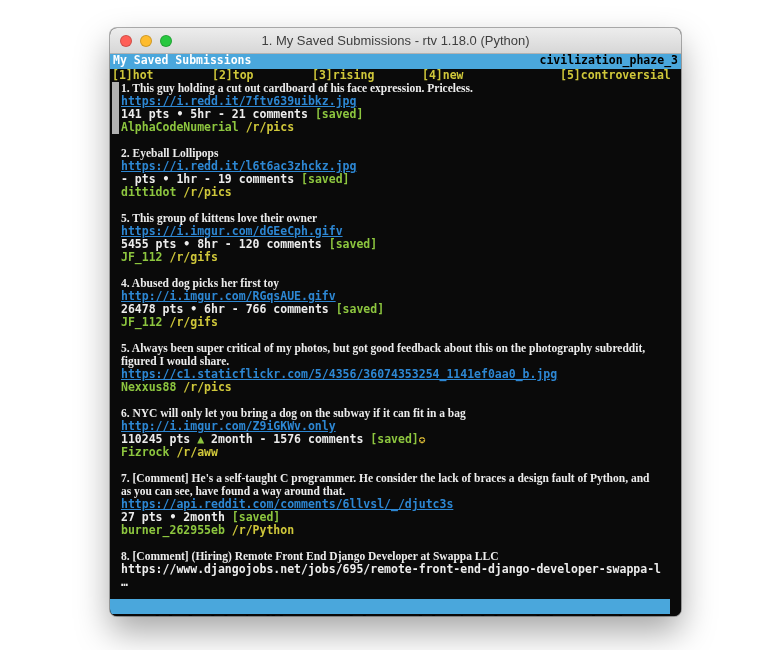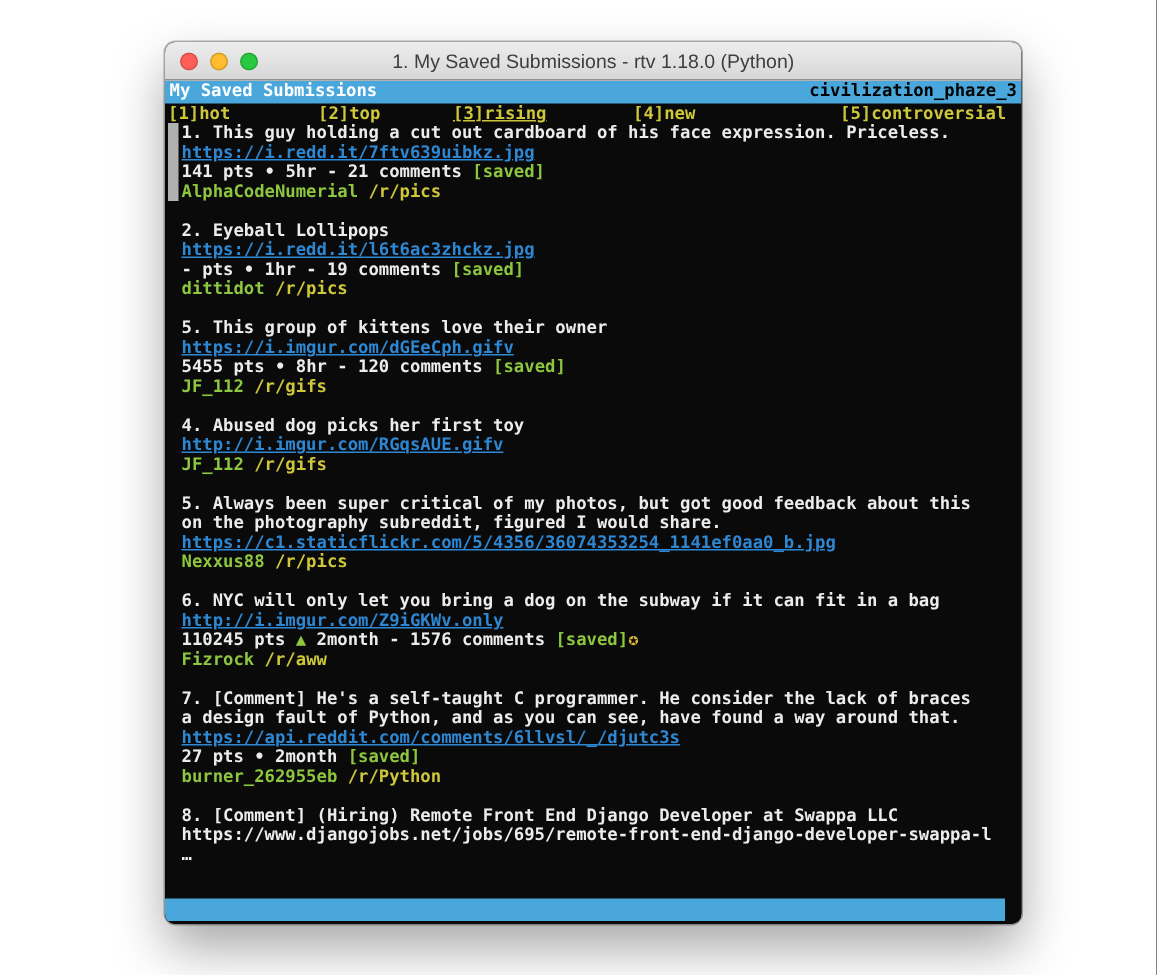--- a/index.html
+++ b/index.html
@@ -24,27 +24,27 @@
   .tl.green{background:#28c840;}
   .terminal{height:562px;background:var(--bg);padding:0 2px 2px 2px;position:relative;
             font-size:11.5px;font-weight:bold;line-height:13px;color:var(--white);}
   .statusbar{background:var(--cyan);color:#000;height:15px;margin:0 -2px;padding:0 3px;
              display:flex;justify-content:space-between;white-space:pre;}
   .statusbar .lefttxt{color:#ffffff;}
   .tabs{position:relative;height:13px;color:var(--yellow);white-space:pre;}
   .tab{position:absolute;top:0;}
   .tab:nth-child(1){left:0;}
   .tab:nth-child(2){left:100px;}
-  .tab:nth-child(3){left:190px;text-decoration:underline;}
+  .tab:nth-child(3){left:200px;}
   .tab:nth-child(4){left:310px;}
   .tab:nth-child(5){left:448px;}
   .submission{position:relative;padding-left:9px;margin-bottom:13px;width:545px;}
   .cursor-bar{display:none;position:absolute;left:0;top:0;bottom:0;width:7px;background:var(--gray);}
   .submission.selected .cursor-bar{display:block;}
-  .line.title{color:var(--white);}
+  .line.title{color:var(--white);font-family:Liberation Serif, serif;}
   .line.url{color:var(--blue);text-decoration:underline;}
   .line.extra{color:var(--white);white-space:pre;}
   .line.ellipsis{color:var(--white);}
   .line.stats{color:var(--white);white-space:pre;}
   .stats .vote.voted{color:var(--green);}
   .stats .saved{color:var(--green);margin-top:24px;}
   .stats .gilded{color:var(--gold);}
   .byline{white-space:pre;}
   .byline .author{color:var(--green);}
   .byline .subreddit{color:var(--yellow);}
@@ -98,20 +98,21 @@
 
     <div class="line stats"><span class="pts">5455 pts </span><span class="vote">• </span><span class="info">8hr - 120 comments </span><span class="saved">[saved]</span><span class="gilded"></span></div>
     <div class="line byline"><span class="author">JF_112 </span><span class="subreddit">/r/gifs</span></div>
   </div>
 
   <div class="submission">
 
     <div class="line title">4. Abused dog picks her first toy</div>
     <div class="line url">http://i.imgur.com/RGqsAUE.gifv</div>
 
+    <div class="line stats"><span class="pts">26478 pts </span><span class="vote">• </span><span class="info">6hr - 766 comments </span><span class="saved">[saved]</span><span class="gilded"></span></div>
     <div class="line byline"><span class="author">JF_112 </span><span class="subreddit">/r/gifs</span></div>
   </div>
 
   <div class="submission">
 
     <div class="line title">5. Always been super critical of my photos, but got good feedback about this on the photography subreddit, figured I would share.</div>
     <div class="line url">https://c1.staticflickr.com/5/4356/36074353254_1141ef0aa0_b.jpg</div>
 
     <div class="line byline"><span class="author">Nexxus88 </span><span class="subreddit">/r/pics</span></div>
   </div>

